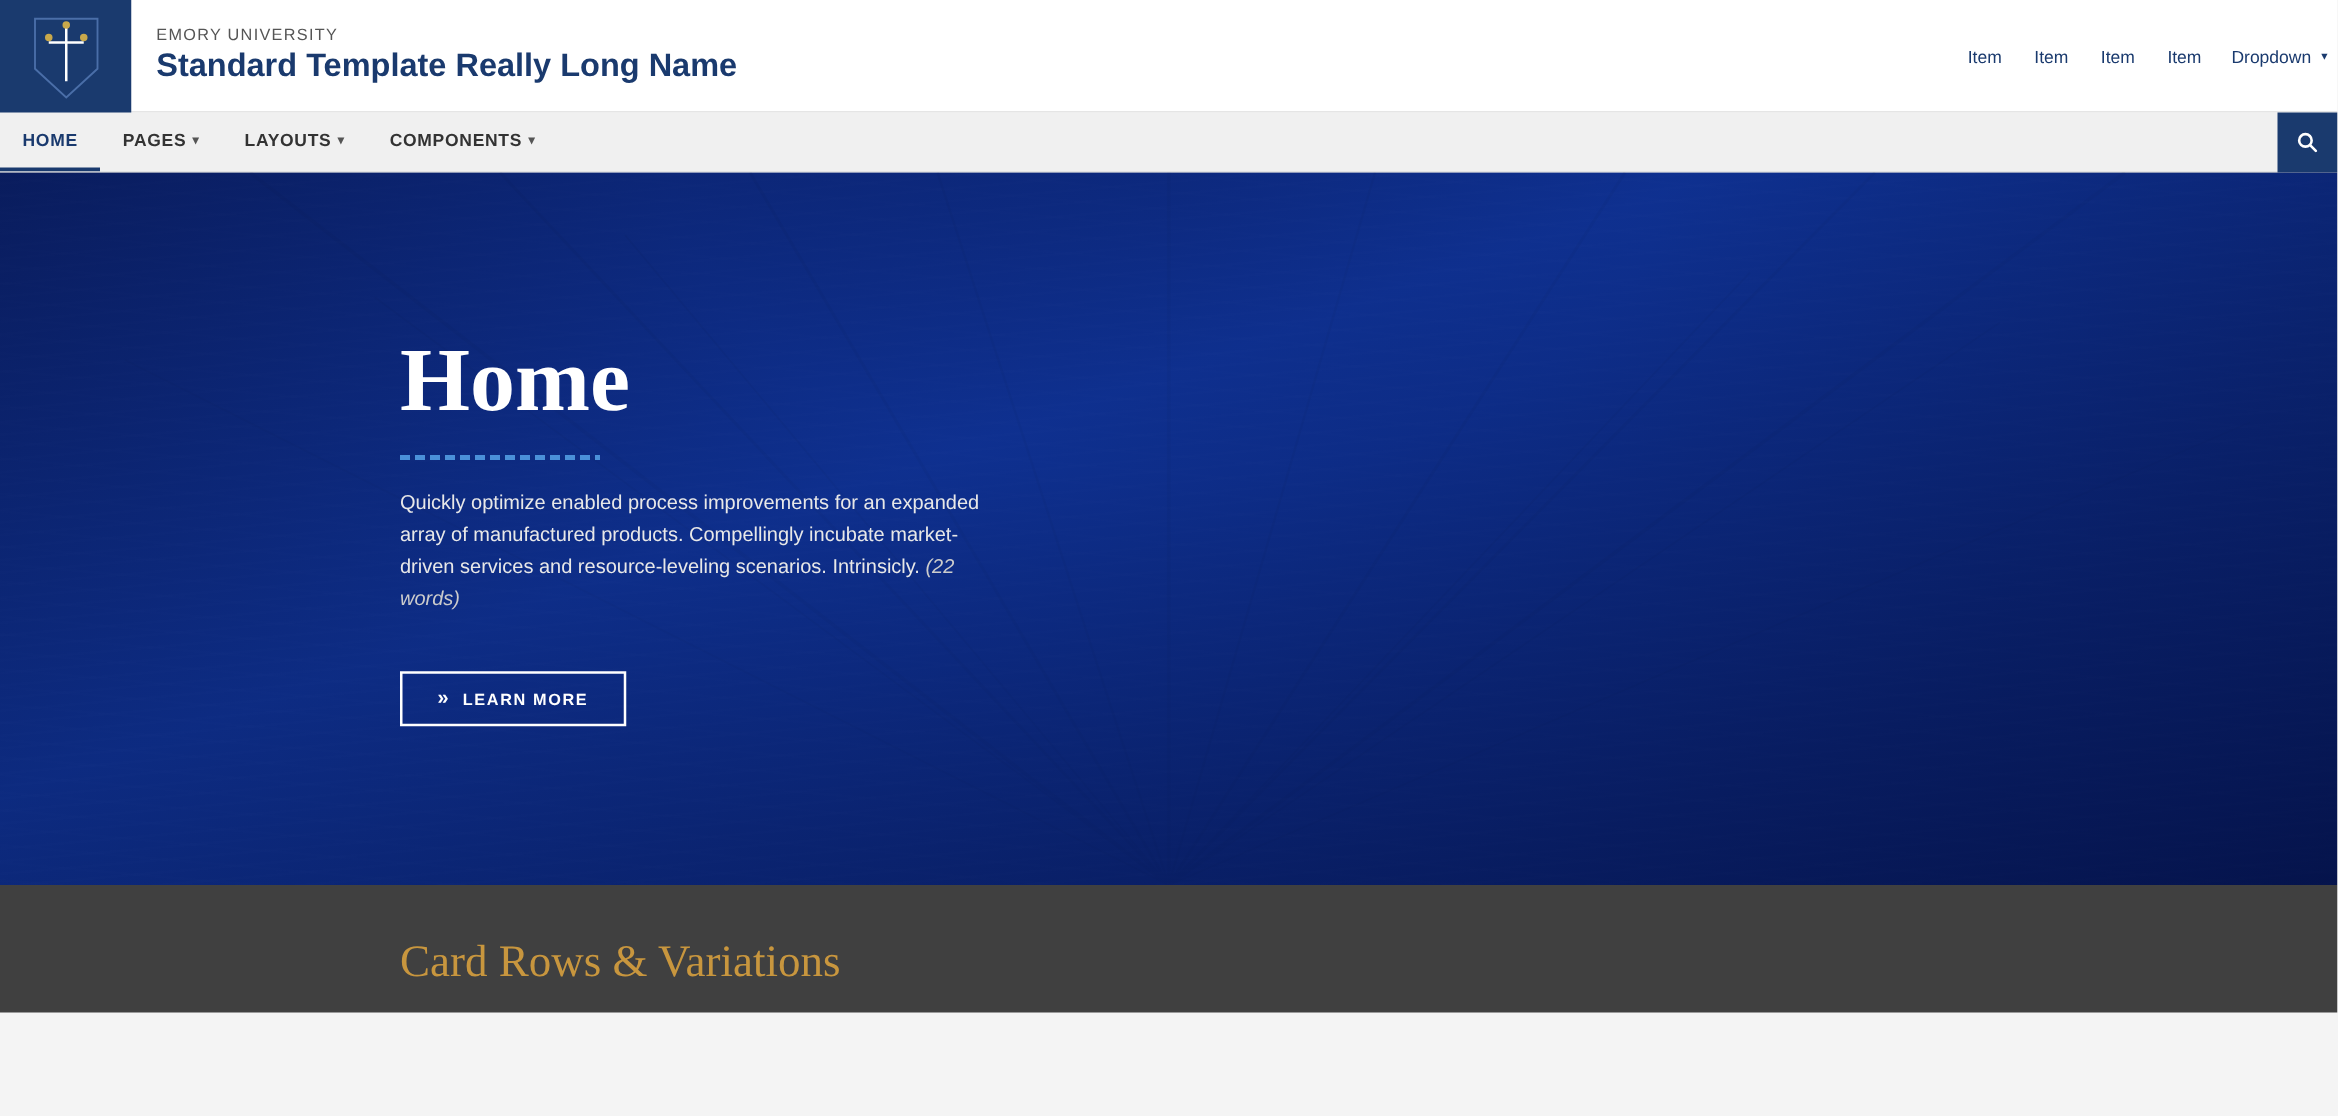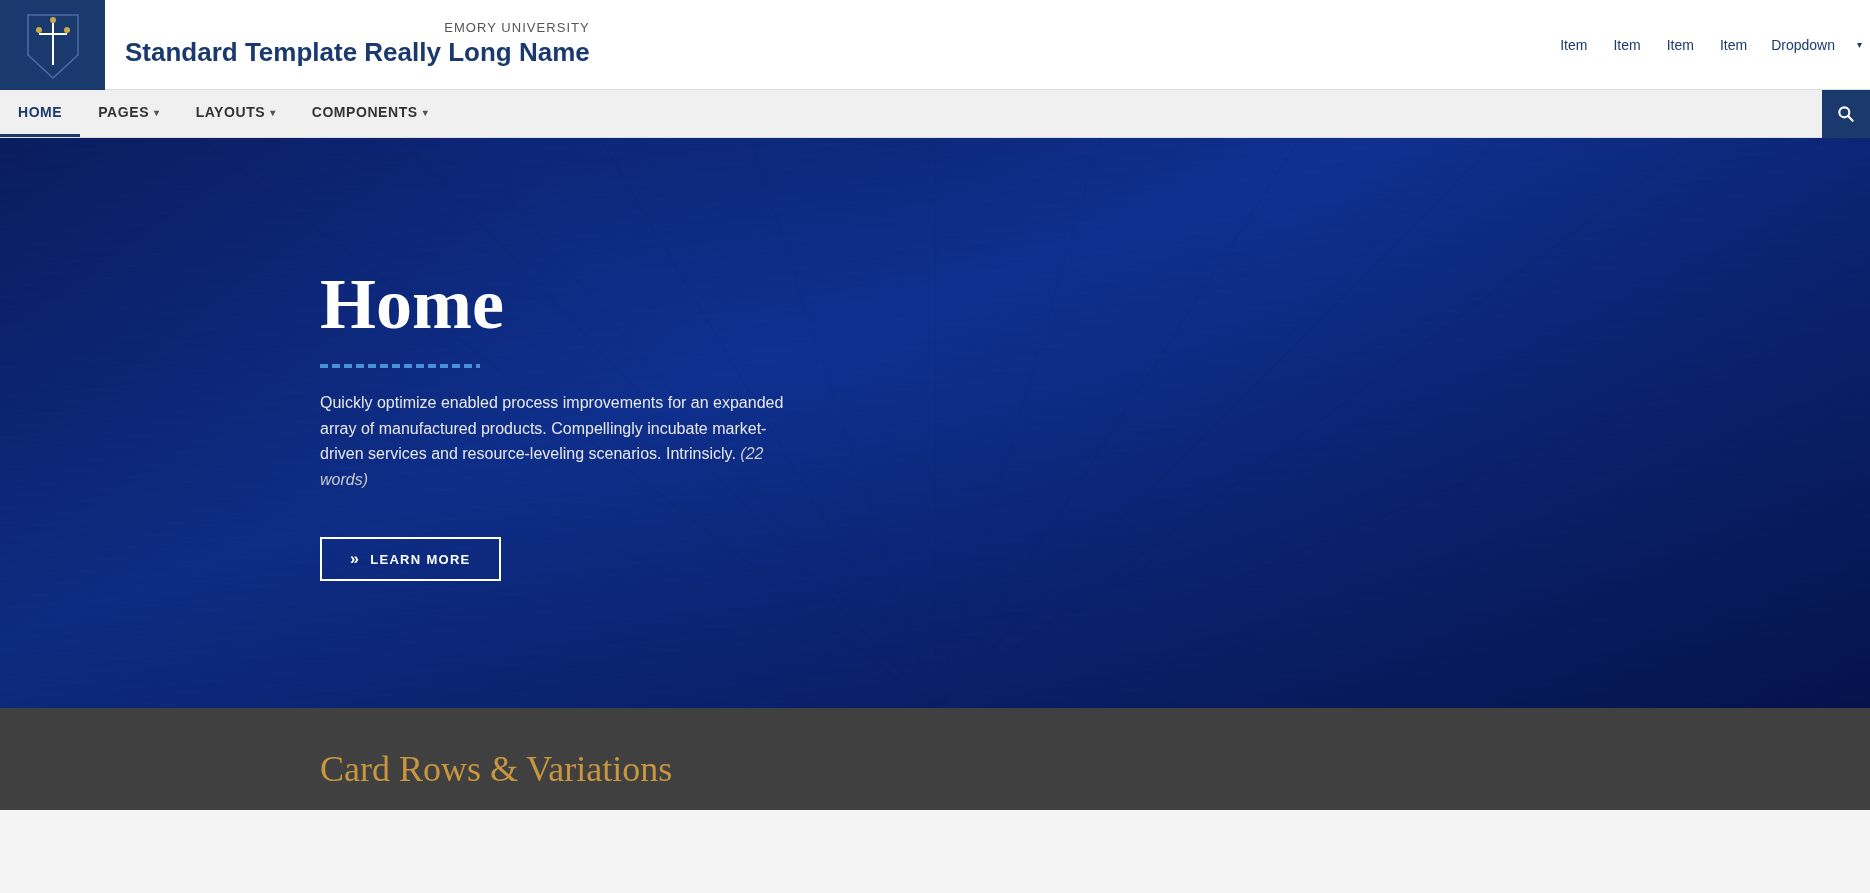--- a/index.html
+++ b/index.html
@@ -20,21 +20,20 @@
       height: 90px;
       padding: 0 0 0 0;
       border-bottom: 1px solid #ddd;
     }
 
     .brand-area {
       display: flex;
       align-items: center;
       gap: 0;
       height: 100%;
-      text-align: right;
     }
 
     .logo-box {
       background: #1a3a6e;
       width: 105px;
       height: 90px;
       display: flex;
       align-items: center;
       justify-content: center;
       flex-shrink: 0;
@@ -85,21 +84,21 @@
     }
 
     .top-nav-dropdown {
       font-family: Arial, sans-serif;
       font-size: 14px;
       color: #1a3a6e;
       padding: 4px 8px;
       cursor: pointer;
       display: flex;
       align-items: center;
-      gap: 22px;
+      gap: 8px;
     }
 
     .dropdown-caret {
       font-size: 10px;
       color: #1a3a6e;
     }
 
     
     .secondary-nav {
       background: #f0f0f0;

